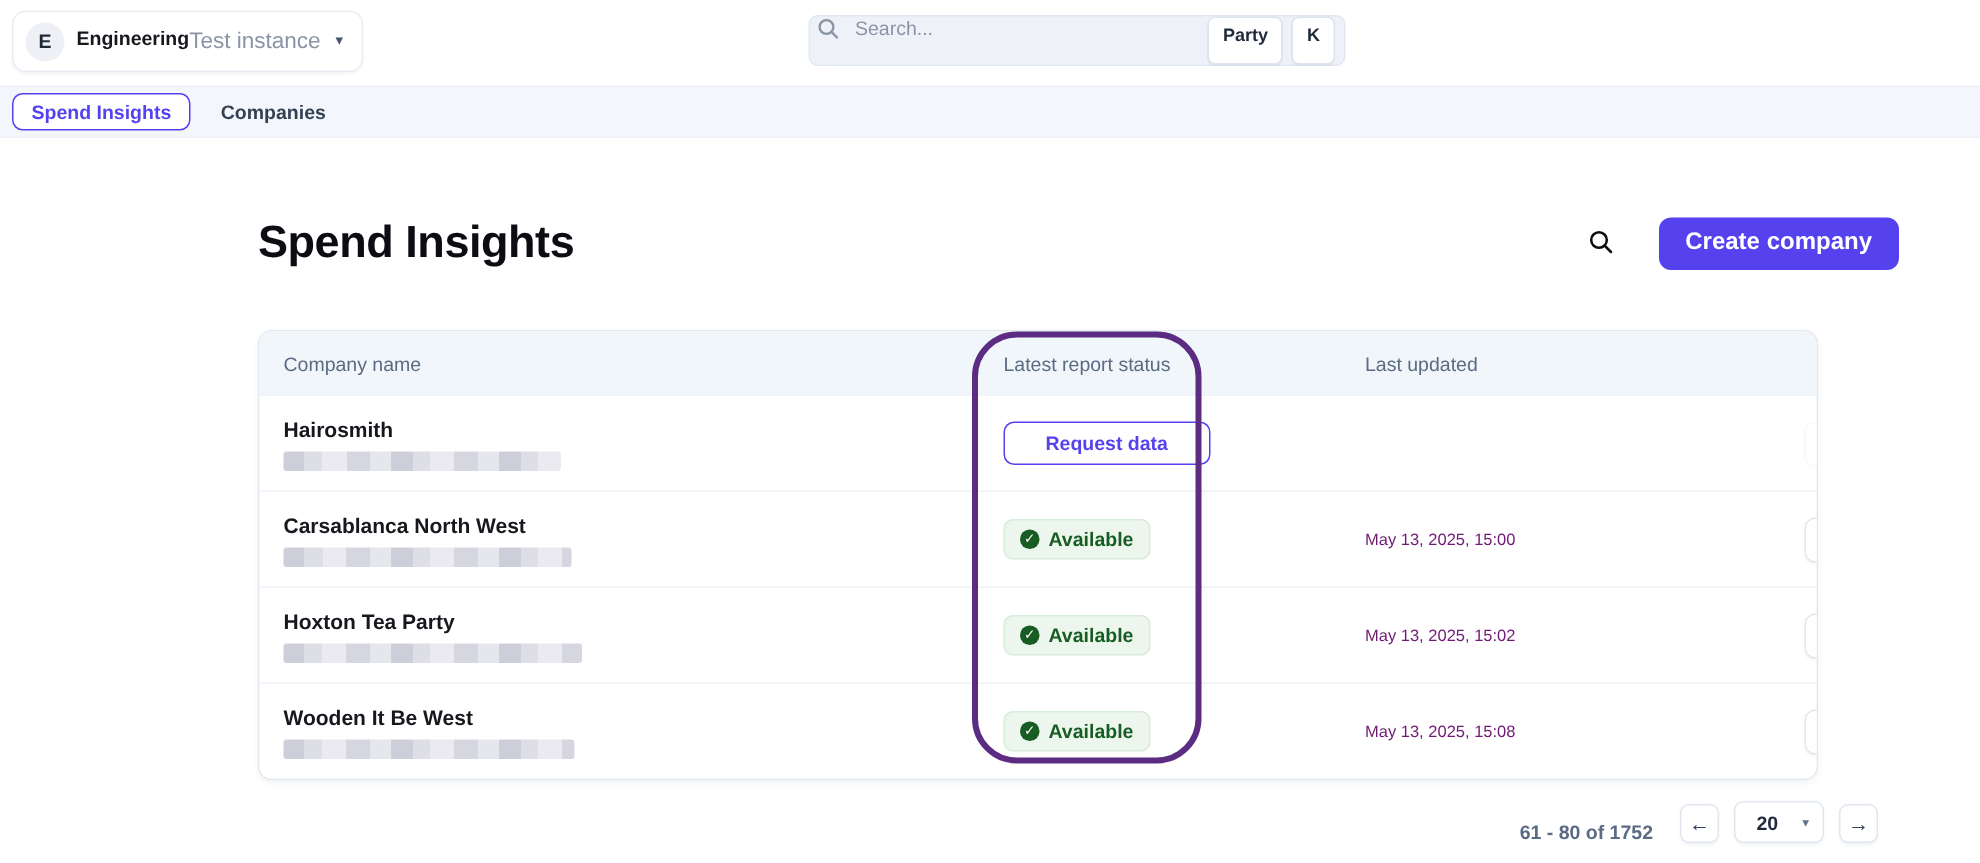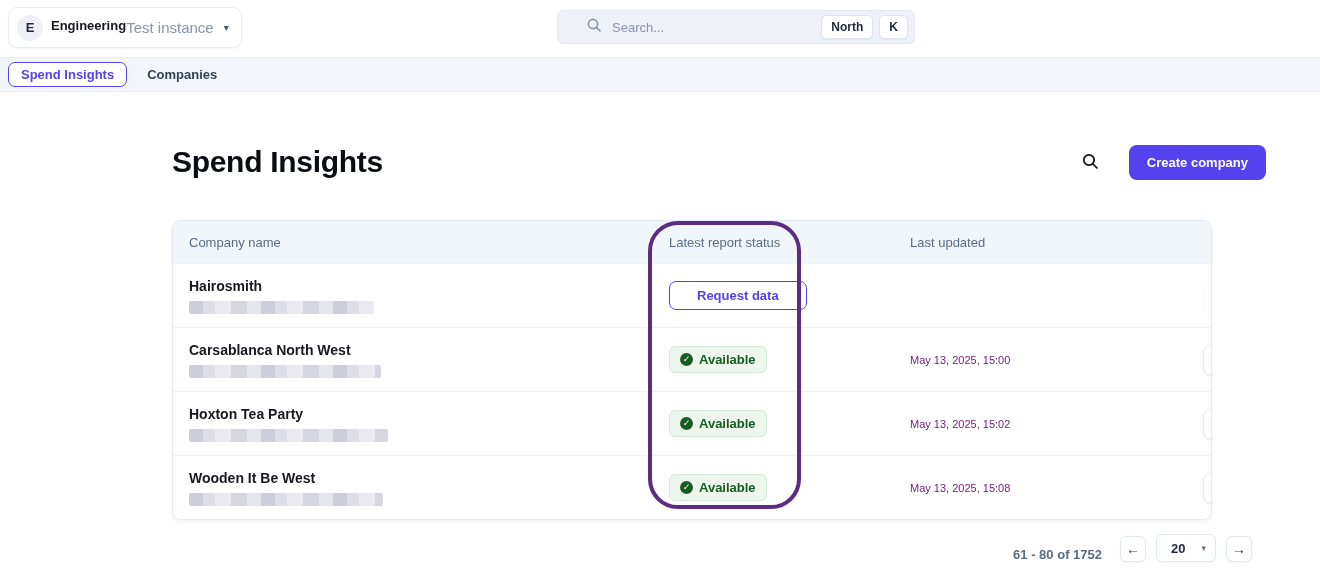--- a/index.html
+++ b/index.html
@@ -22,23 +22,23 @@
     width:26px; height:26px; border-radius:50%; background:#eef0f5;
     display:flex; align-items:center; justify-content:center;
     font-size:13px; font-weight:700; color:#1f2937;
   }
   .org-texts { display:flex; line-height:1.15; }
   .org-name { font-size:13px; font-weight:700; color:#16181d; }
   .org-sub  { font-size:15px; color:#8a94a6;text-align:center; }
   .caret { font-size:10px; color:#475569; margin-left:2px; }
 
   .search-bar {
-    position:absolute; left:557px; top:10px; width:358px; height:34px;
+    position:absolute; left:539px; top:10px; width:358px; height:34px;
     background:#eef2f8; border:1px solid #e2e8f1; border-radius:6px;
-    display:flex; align-items:center; padding:0 6px 0 28px; cursor:text;
+    display:flex; padding:0 6px 0 4px; cursor:text;
   }
   .search-bar svg { flex:none; }
   .search-placeholder { font-size:13px; color:#8a94a6; margin-left:10px; flex:1; }
   .key-badge {
     background:#ffffff; border:1px solid #dde4ee; border-radius:5px;
     font-size:12px; font-weight:700; color:#1e293b;
     padding:4px 9px; margin-left:6px; box-shadow:0 1px 1px rgba(23,43,77,.06);
   }
 
   
@@ -57,21 +57,21 @@
 
   
   .page-head {
     margin:48px 54px 0 172px; height:44px;
     display:flex; align-items:center; justify-content:space-between;
   }
   .page-title { font-size:30px; font-weight:800; color:#0b0d12; letter-spacing:-.3px; }
   .head-right { display:flex; align-items:center; gap:28px; }
   .head-search-btn { background:none; border:none; cursor:pointer; display:flex; padding:2px; }
   .create-btn {
-    background:#5542ee; color:#ffffff; font-weight:700; font-size:13px;
+    background:#5542ee; color:#ffffff; font-weight:700; font-size:16px;
     border:none; border-radius:8px; height:35px; padding:0 18px; cursor:pointer;
     font-family:inherit;
   }
 
   
   .table-card {
     margin:36px 54px 0 172px; width:1040px;
     border:1px solid #e3e9f0; border-radius:9px; overflow:hidden;
     box-shadow:0 2px 4px rgba(23,43,77,.06); background:#ffffff;
   }
@@ -158,21 +158,21 @@
     </div>
 
     <div class="search-bar">
       <span>
         <svg width="16" height="16" viewBox="0 0 16 16" fill="none" stroke="#8a94a6" stroke-width="1.6" stroke-linecap="round">
           <circle cx="7" cy="7" r="4.6"></circle>
             <line x1="10.6" y1="10.6" x2="14" y2="14"></line>
         </svg>
       </span>
       <span class="search-placeholder">Search...</span>
-      <span class="key-badge">North</span>
+      <span class="key-badge">Party</span>
       <span class="key-badge">K</span>
     </div>
   </header>
 
   <nav class="tab-strip">
     <span class="tab active">Spend Insights</span>
     <span class="tab inactive">Companies</span>
   </nav>
 
   <div class="page-head">

